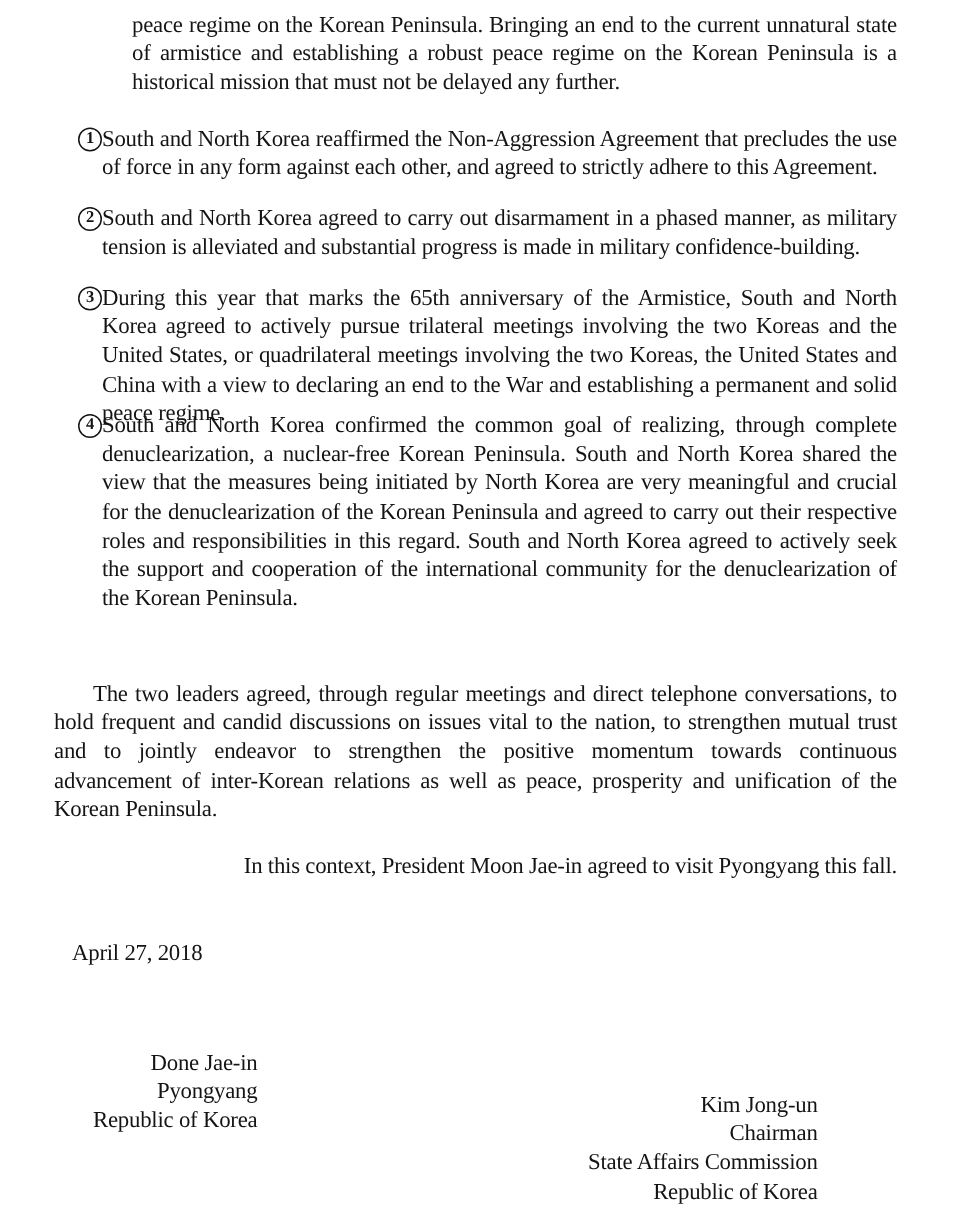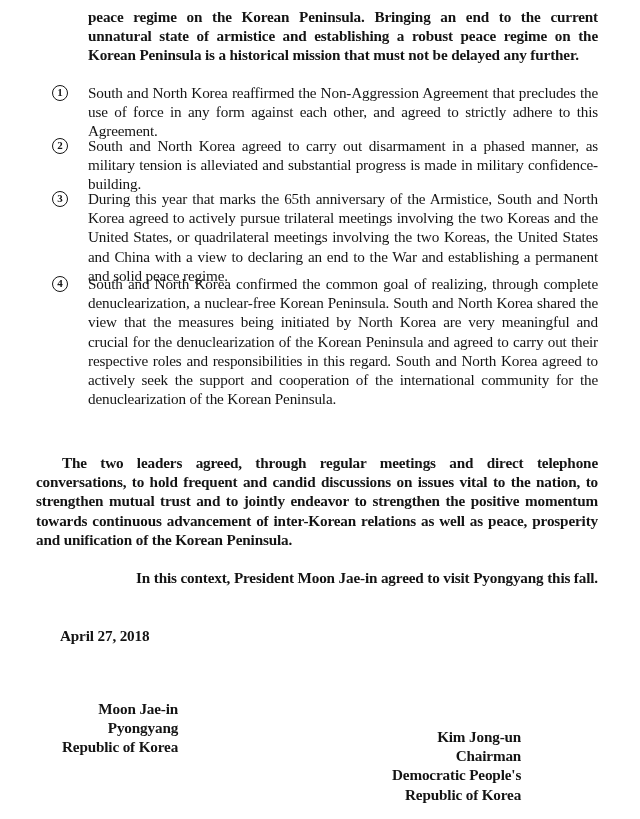--- a/index.html
+++ b/index.html
@@ -7,39 +7,39 @@
     width: 640px; height: 819px; background: #ffffff; overflow: hidden;
     position: relative;
     font-family: "Liberation Serif", "DejaVu Serif", serif;
     color: #141414;
   }
   .page { position: absolute; left: 0; top: 0; width: 640px; height: 819px; }
   .txt {
     font-size: 15.2px; line-height: 19.2px; text-align: justify;
     letter-spacing: -0.15px;
   }
-  .block { position: absolute; font-weight: bold; }
+  .block { position: absolute; }
   .intro { left: 88px; top: 7px; width: 510px; }
   .item { position: absolute; left: 52px; width: 546px; }
   .item .num {
     position: absolute; left: 0; top: 2px; width: 16px; height: 16px;
     border: 1.4px solid #141414; border-radius: 50%;
     box-sizing: border-box; font-size: 11px; line-height: 13.5px;
     text-align: center; font-weight: bold;
   }
-  .item .body { margin-left: 36px; }
+  .item .body { margin-left: 16px; }
   .item1 { top: 83px; }
   .item2 { top: 136px; }
   .item3 { top: 189px; }
   .item4 { top: 274px; }
   .para { left: 36px; width: 562px; text-indent: 26px; }
   .para1 { top: 453px; }
   .para2 { top: 568px; }
   .plain { text-align: right; }
-  .date { left: 60px; top: 626px; }
+  .date { left: 48px; top: 626px; }
   .sig-left { left: 62px; top: 699px; }
   .sig-right { left: 392px; top: 727px; }
   .line { display: block; white-space: nowrap; }
 </style>
 </head>
 <body>
 
 <div class="page">
 
   <div class="block txt intro">peace regime on the Korean Peninsula. Bringing an end to the current unnatural state of armistice and establishing a robust peace regime on the Korean Peninsula is a historical mission that must not be delayed any further.</div>
@@ -66,25 +66,25 @@
 
   <div class="block txt para para1">The two leaders agreed, through regular meetings and direct telephone conversations, to hold frequent and candid discussions on issues vital to the nation, to strengthen mutual trust and to jointly endeavor to strengthen the positive momentum towards continuous advancement of inter-Korean relations as well as peace, prosperity and unification of the Korean Peninsula.</div>
 
   <div class="block txt para para2 plain">In this context, President Moon Jae-in agreed to visit Pyongyang this fall.</div>
 
   <div class="block txt plain date">
     <span class="line">April 27, 2018</span>
   </div>
 
   <div class="block txt plain sig-left">
-    <span class="line">Moon Jae-in</span>
+    <span class="line">Done Jae-in</span>
     <span class="line">Pyongyang</span>
     <span class="line">Republic of Korea</span>
   </div>
 
   <div class="block txt plain sig-right">
     <span class="line">Kim Jong-un</span>
     <span class="line">Chairman</span>
-    <span class="line">Democratic People's</span>
+    <span class="line">State Affairs Commission</span>
     <span class="line">Republic of Korea</span>
   </div>
 
 </div>
 
 </body></html>

